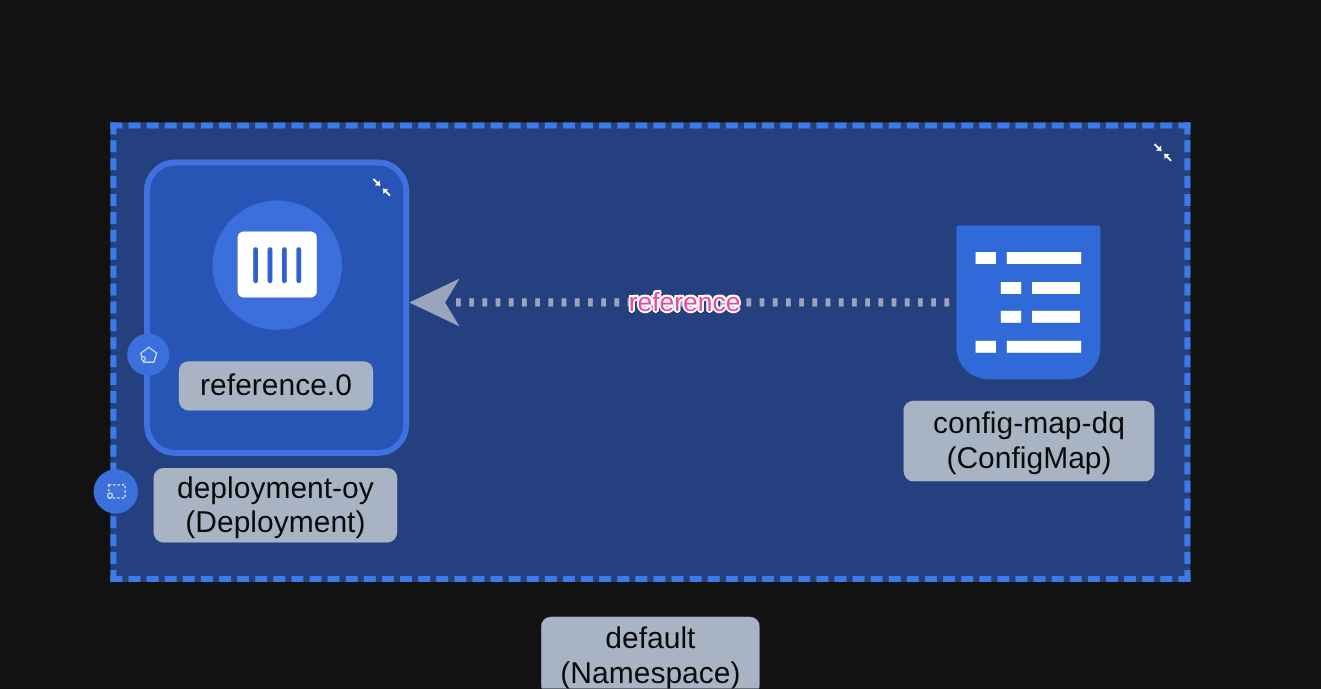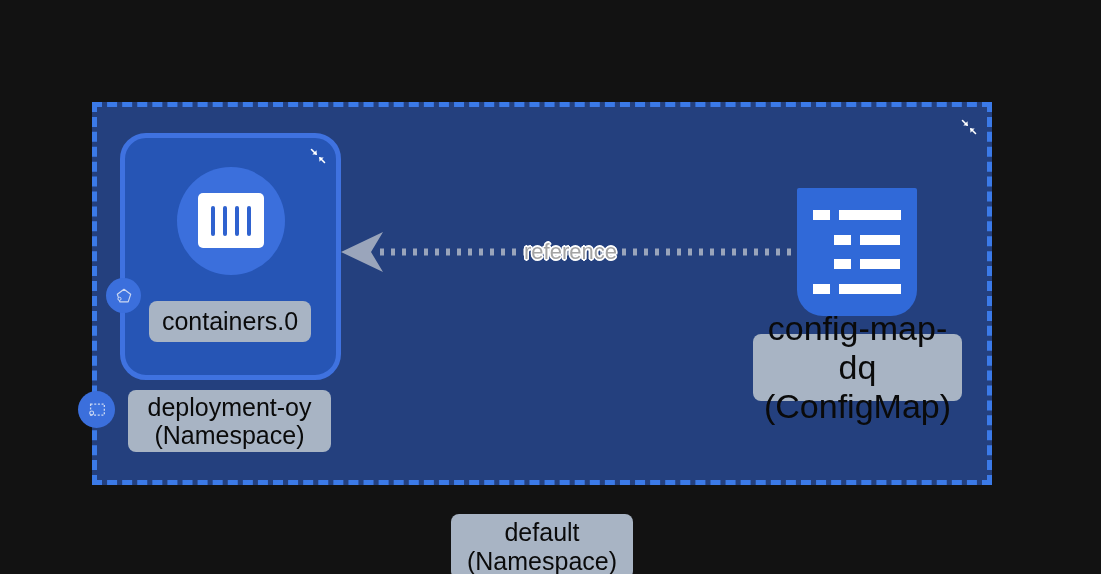--- a/index.html
+++ b/index.html
@@ -127,21 +127,21 @@
     font-size: 25px;
   }
   #chip-deployment {
     left: 128px; top: 390px;
     width: 203px; height: 62px;
     font-size: 25px;
   }
   #chip-configmap {
     left: 753px; top: 334px;
     width: 209px; height: 67px;
-    font-size: 34px;
+    font-size: 25px;
   }
   #chip-namespace {
     left: 451px; top: 502px;
     width: 182px; height: 65px;
     font-size: 25px;
     margin-top: 12px;
   }
 
   
   .badge {
@@ -156,21 +156,21 @@
   #badge-containers { left: 106px; top: 278px; width: 35px; height: 35px; }
   #badge-deployment { left: 78px;  top: 391px; width: 37px; height: 37px; }
 
   
   #edge-reference { position: absolute; left: 0; top: 0; width: 1101px; height: 574px; pointer-events: none; }
   #edge-label {
     position: absolute;
     left: 524px;
     top: 239px;
     font-size: 22px;
-    color: #a3a3a3;
+    color: #ec4899;
     background: transparent;
     text-shadow:
        1.6px 0 #ffffff, -1.6px 0 #ffffff, 0 1.6px #ffffff, 0 -1.6px #ffffff,
        1.2px 1.2px #ffffff, -1.2px 1.2px #ffffff, 1.2px -1.2px #ffffff, -1.2px -1.2px #ffffff;
     white-space: nowrap;
     text-align: center;
   }
 </style>
 </head>
 <body>
@@ -241,24 +241,24 @@
     </svg>
   </div>
 
   <div id="badge-deployment" class="badge">
     <svg viewBox="0 0 24 24" width="22" height="22">
       <rect x="5" y="5.5" width="15" height="12" fill="#3f74e0" stroke="#cdd9f2" stroke-width="1.4" stroke-dasharray="2.2 1.8"></rect>
       <circle cx="6.2" cy="15.2" r="2.1" fill="#3f74e0" stroke="#cdd9f2" stroke-width="1.2"></circle>
     </svg>
   </div>
 
-  <div id="chip-containers" class="chip">containers.0</div>
+  <div id="chip-containers" class="chip">reference.0</div>
 
   <div id="chip-deployment" class="chip">deployment-oy
-(Namespace)</div>
+(Deployment)</div>
 
   <div id="chip-configmap" class="chip">config-map-dq
 (ConfigMap)</div>
 
   <div id="chip-namespace" class="chip">default
 (Namespace)</div>
 
 </div>
 
 </body></html>

